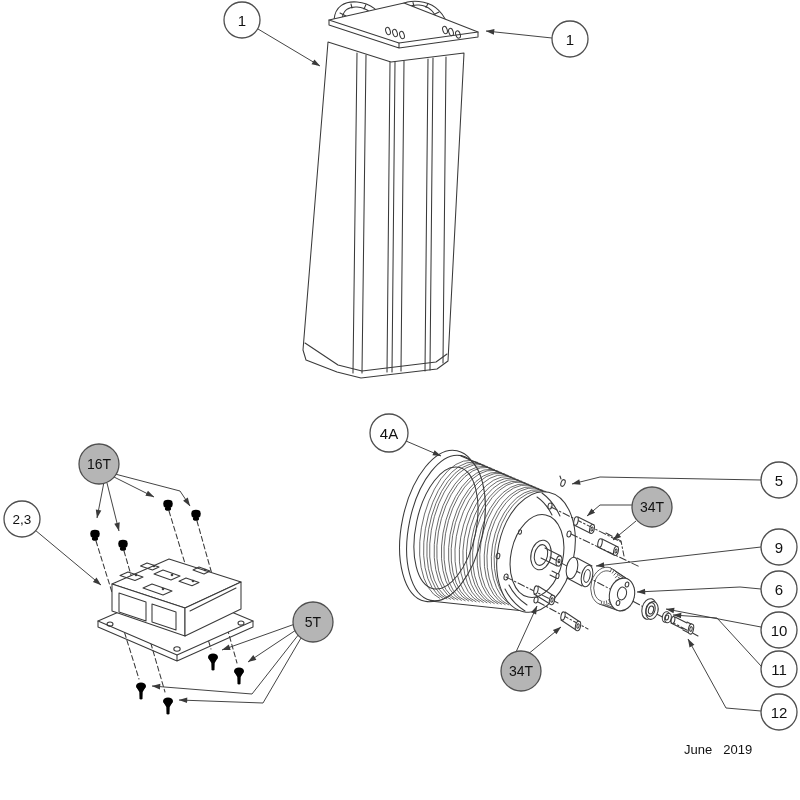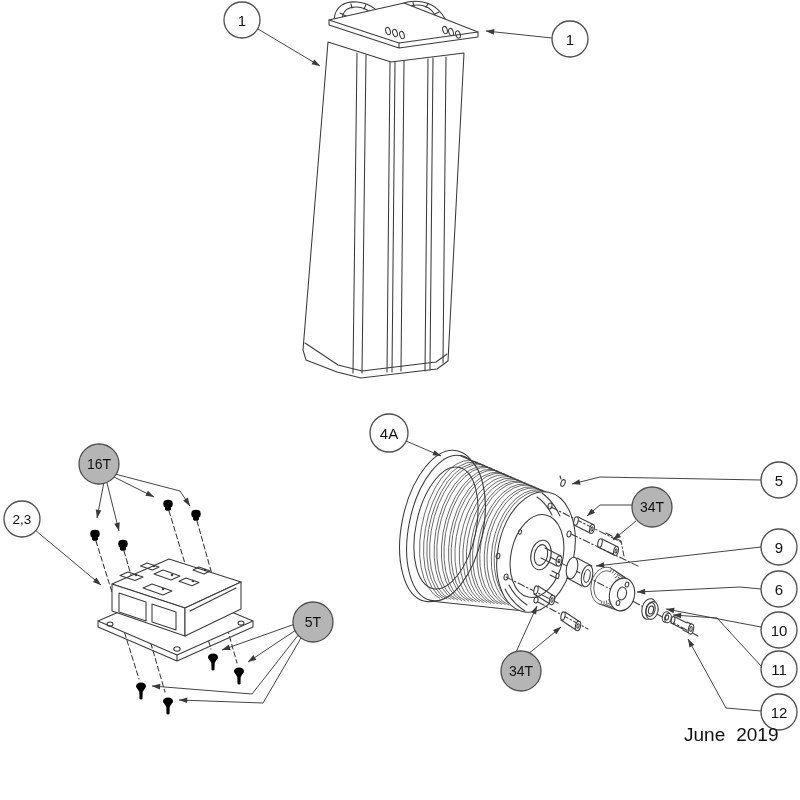--- a/index.html
+++ b/index.html
@@ -14,21 +14,21 @@
   .dash{stroke-dasharray:5 3;stroke-width:0.9;}
   .dashdot{stroke-dasharray:7 2.5 1.5 2.5;stroke-width:0.85;}
   .thin{stroke-width:0.8;}
   .dark{fill:#2b2b2b;}
   .leaders path{stroke:var(--line,#3a3a3a);stroke-width:0.95;fill:none;}
   .callout circle{fill:var(--callout-white,#fff);stroke:var(--callout-stroke,#4f4f4f);stroke-width:1.3;}
   .callout.hl circle{fill:var(--callout-gray,#b5b5b5);}
   .callout text{fill:var(--ink,#111);font-size:15px;text-anchor:middle;dominant-baseline:central;font-family:"Liberation Sans",sans-serif;}
   .callout.hl text{font-size:14px;}
   .callout.small text{font-size:13.5px;}
-  .date{position:absolute;left:684px;top:724px;font-size:19px;color:var(--ink,#111);white-space:nowrap;}
+  .date{position:absolute;left:684px;top:742px;font-size:13px;color:var(--ink,#111);white-space:nowrap;}
   .date .yr{margin-left:11px;}
 </style>
 </head>
 <body>
 
 <div class="page">
 <svg width="800" height="800" viewBox="0 0 800 800">
   <defs>
     <marker id="arrow" markerUnits="userSpaceOnUse" markerWidth="9.5" markerHeight="7.5" refX="8.6" refY="3.6" orient="auto">
       <path d="M0.4,0.8 L8.8,3.6 L0.4,6.4 Z" fill="#3a3a3a"></path>

